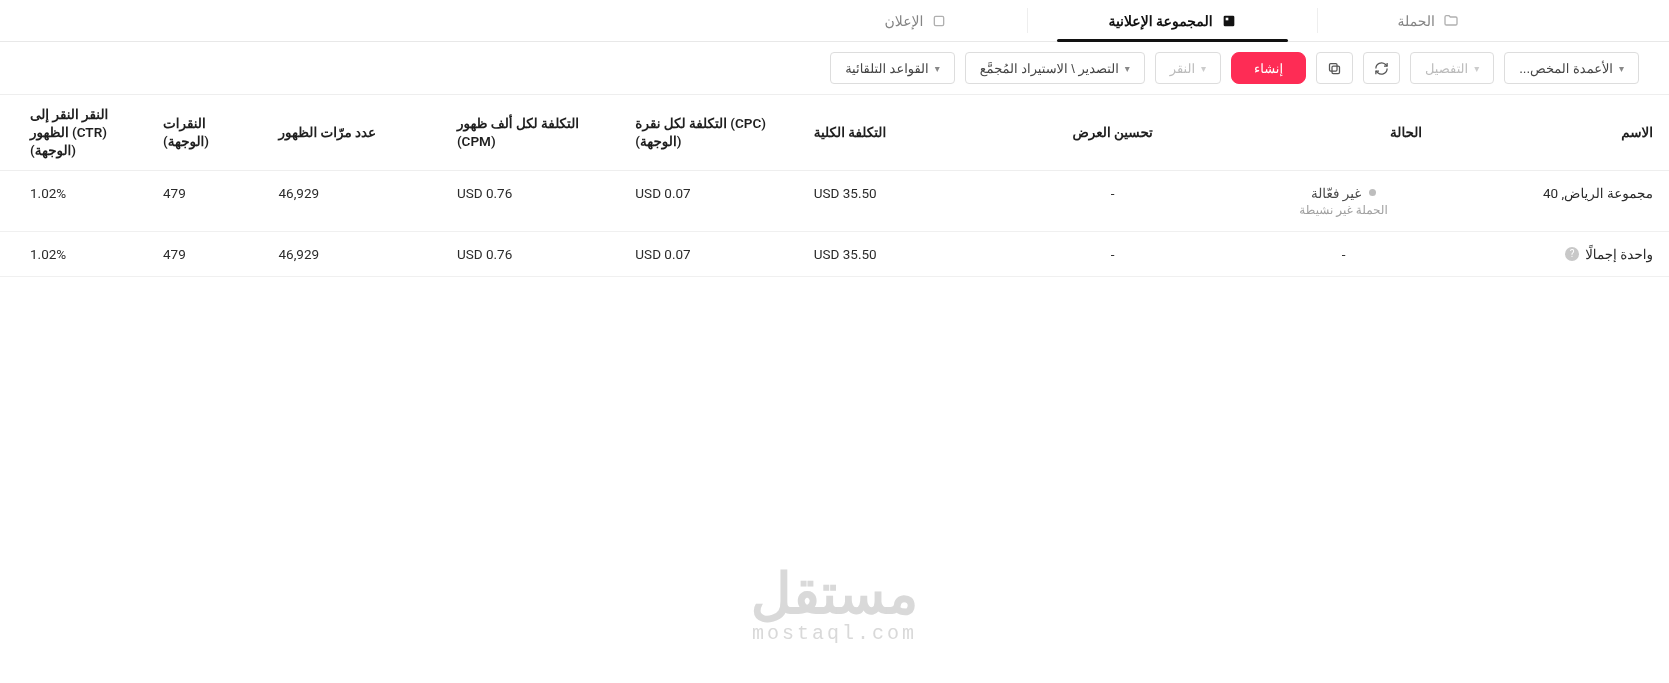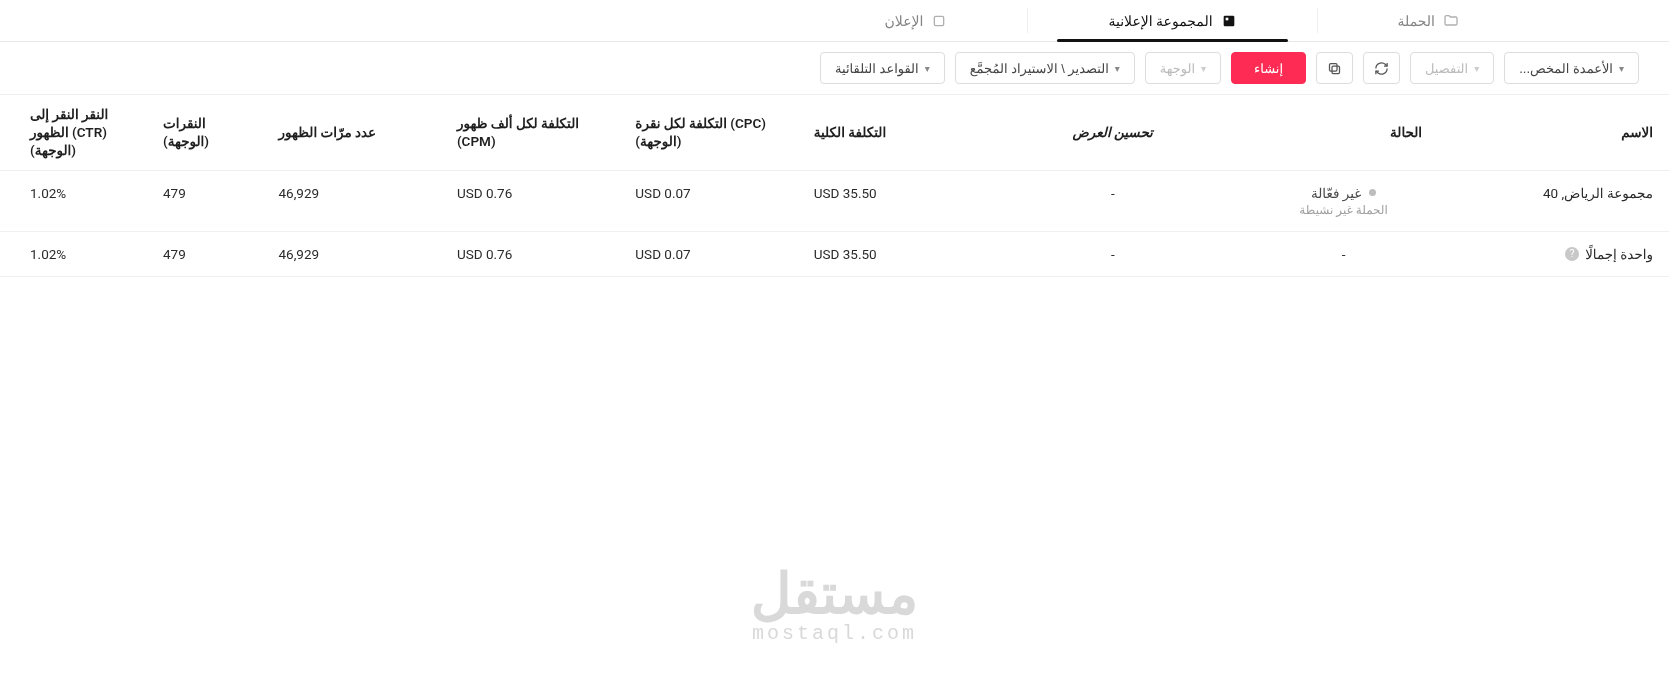--- a/index.html
+++ b/index.html
@@ -25,21 +25,21 @@
     align-items: center;
     gap: 8px;
     padding: 12px 80px;
     color: #848484;
     font-size: 14px;
     cursor: pointer;
     position: relative;
   }
   .tab.active {
     color: #121212;
-    font-weight: 400;
+    font-weight: 700;
   }
   .tab.active::after {
     content: "";
     position: absolute;
     bottom: -1px;
     right: 10%;
     left: 10%;
     height: 3px;
     background: #121212;
     border-radius: 2px;
@@ -81,20 +81,21 @@
   .btn:disabled, .btn.disabled {
     color: #bbb;
     cursor: not-allowed;
   }
   .btn.primary {
     background: #fe2c55;
     border-color: #fe2c55;
     color: #fff;
     font-weight: 500;
     padding: 0 22px;
+    border-radius: 8px;
   }
   .chev { font-size: 10px; color: #888; }
   .btn.disabled .chev { color: #ccc; }
 
   
   .tbl { width: 100%; border-collapse: collapse; }
   .tbl thead th {
     font-weight: 600;
     font-size: 13.5px;
     color: #1f1f1f;
@@ -128,21 +129,21 @@
   .help-ico {
     width: 14px; height: 14px; border-radius: 50%;
     background: #c8c8c8; color: #fff; font-size: 10px;
     display: inline-flex; align-items: center; justify-content: center;
     line-height: 1;
   }
 
   
   .col-name   { width: 220px; }
   .col-status { width: 180px; }
-  .col-opt    { width: 260px; font-style: italic; }
+  .col-opt    { width: 260px; }
   .col-cost   { width: 170px; }
   .col-cpc    { width: 170px; }
   .col-cpm    { width: 170px; }
   .col-imp    { width: 170px; }
   .col-clk    { width: 110px; }
   .col-ctr    { width: 140px; padding-left: 30px !important; }
 
   
   .watermark {
     position: fixed;
@@ -211,21 +212,21 @@
     <span>القواعد التلقائية</span>
   </button>
 
   <button class="btn">
     <span class="chev">▾</span>
     <span>التصدير \ الاستيراد المُجمَّع</span>
   </button>
 
   <button class="btn disabled">
     <span class="chev">▾</span>
-    <span>الوجهة</span>
+    <span>النقر</span>
   </button>
 
   <button class="btn primary">
     <span>إنشاء</span>
   </button>
 
   <button class="btn icon-only">
     <span>
       <svg width="15" height="15" viewBox="0 0 24 24" fill="none" stroke="#555" stroke-width="2">
           <rect x="8" y="8" width="12" height="12" rx="2"></rect>

